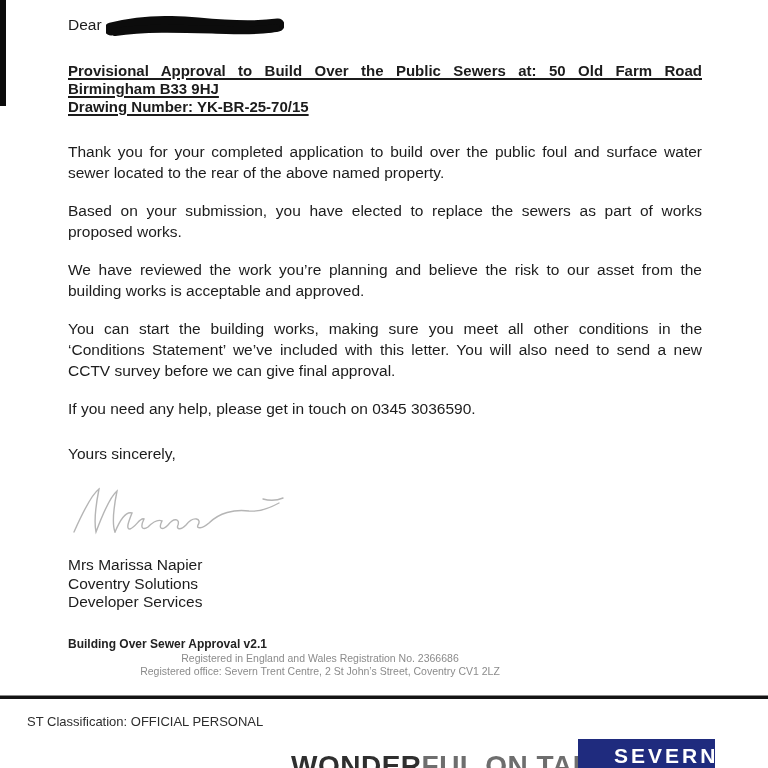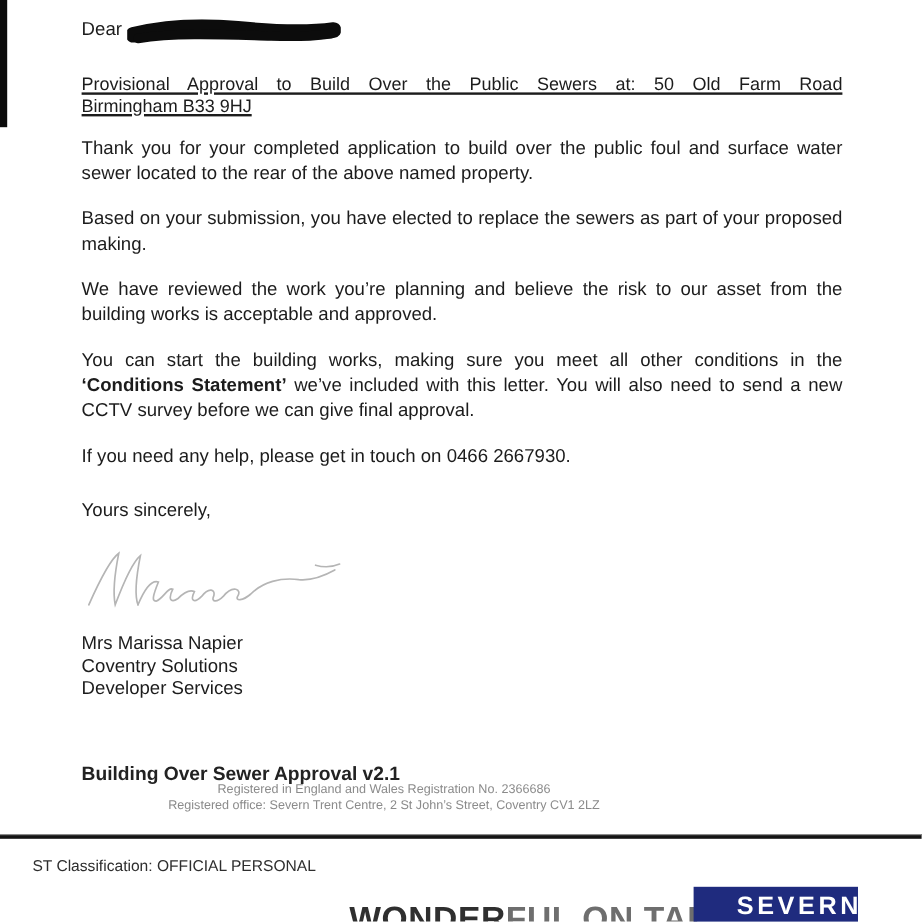--- a/index.html
+++ b/index.html
@@ -32,53 +32,53 @@
     display: flex; 
     margin-bottom: 24px;
     height: 24px;
   }
   .salutation-row .redaction {
     margin-left: 4px;
     margin-top: 2px;
   }
 
   .heading {
-    font-weight: 400;
+    font-weight: 700;
     font-size: 15px;
     line-height: 18px;
-    margin-bottom: 15px;
+    margin-bottom: 25px;
   }
   .heading .u {
     text-decoration: underline;
     text-decoration-thickness: 1.5px;
     text-underline-offset: 2px;
   }
   .heading .justify-line {
     text-align: justify;
     text-align-last: justify;
   }
 
   .para {
     text-align: justify;
     margin-bottom: 17px;
   }
-  .para b { font-weight: 700; }
+  .para b { font-weight: 400; }
 
   .closing { margin-top: 24px; margin-bottom: 6px; }
 
   .signature-wrap {
     height: 74px;
     padding-top: 8px;
   }
 
   .signatory { line-height: 18.5px; margin-top: 12px; }
 
   .doc-version {
     position: absolute; left: 68px; top: 637px;
-    font-size: 16px; font-weight: 700; color: #222222;
+    font-size: 12px; font-weight: 700; color: #222222;
   }
   .registration {
     position: absolute; left: 40px; top: 652px;
     width: 560px;
     text-align: center;
     font-size: 10.5px; line-height: 13px;
     color: #8b8b8b;
   }
 
   .divider {
@@ -132,31 +132,32 @@
     <span>Dear</span>
     <svg class="redaction" width="178" height="24" viewBox="0 0 178 24">
       <path d="M5 13 C 30 7, 62 5, 92 8 S 150 12, 172 9" stroke="#0c0c0c" stroke-width="13" fill="none" stroke-linecap="round"></path>
       <path d="M9 16 C 42 11, 82 13, 120 14 S 160 13, 170 12" stroke="#0c0c0c" stroke-width="8" fill="none" stroke-linecap="round"></path>
     </svg>
   </div>
 
   <div class="heading">
     <div class="u justify-line">Provisional Approval to Build Over the Public Sewers at: 50 Old Farm Road</div>
     <div><span class="u">Birmingham B33 9HJ</span></div>
+    <div><span class="u">Drawing Number: YK-BR-25-70/15</span></div>
   </div>
 
   <p class="para">Thank you for your completed application to build over the public foul and surface water sewer located to the rear of the above named property.</p>
 
-  <p class="para">Based on your submission, you have elected to replace the sewers as part of your proposed making.</p>
+  <p class="para">Based on your submission, you have elected to replace the sewers as part of works proposed works.</p>
 
   <p class="para">We have reviewed the work you’re planning and believe the risk to our asset from the building works is acceptable and approved.</p>
 
   <p class="para"><span>You can start the building works, making sure you meet all other conditions in the </span><b>‘Conditions Statement’</b><span> we’ve included with this letter. You will also need to send a new CCTV survey before we can give final approval.</span></p>
 
-  <p class="para">If you need any help, please get in touch on 0466 2667930.</p>
+  <p class="para">If you need any help, please get in touch on 0345 3036590.</p>
 
   <div class="closing">Yours sincerely,</div>
 
   <div class="signature-wrap">
     <svg width="220" height="62" viewBox="0 0 220 62">
       <g stroke="#b5b5b5" stroke-width="1.4" fill="none" stroke-linecap="round">
         <path d="M6 54 C14 36 24 16 31 11 C28 26 26 44 28 54 C34 38 43 18 49 13 C46 28 44 46 47 54"></path>
         <path d="M47 54 C52 42 58 33 64 35 C60 45 58 51 62 51 C68 49 72 39 76 41 C72 49 74 53 80 49 C86 43 90 41 94 43 C90 51 94 53 100 47 C106 39 112 41 110 47 C108 51 112 53 118 47 C126 37 134 41 130 47 C128 51 134 51 141 45 C151 35 166 31 181 33 C191 34 202 30 211 25"></path>
         <path d="M195 21 C202 23 208 23 215 20"></path>
       </g>

